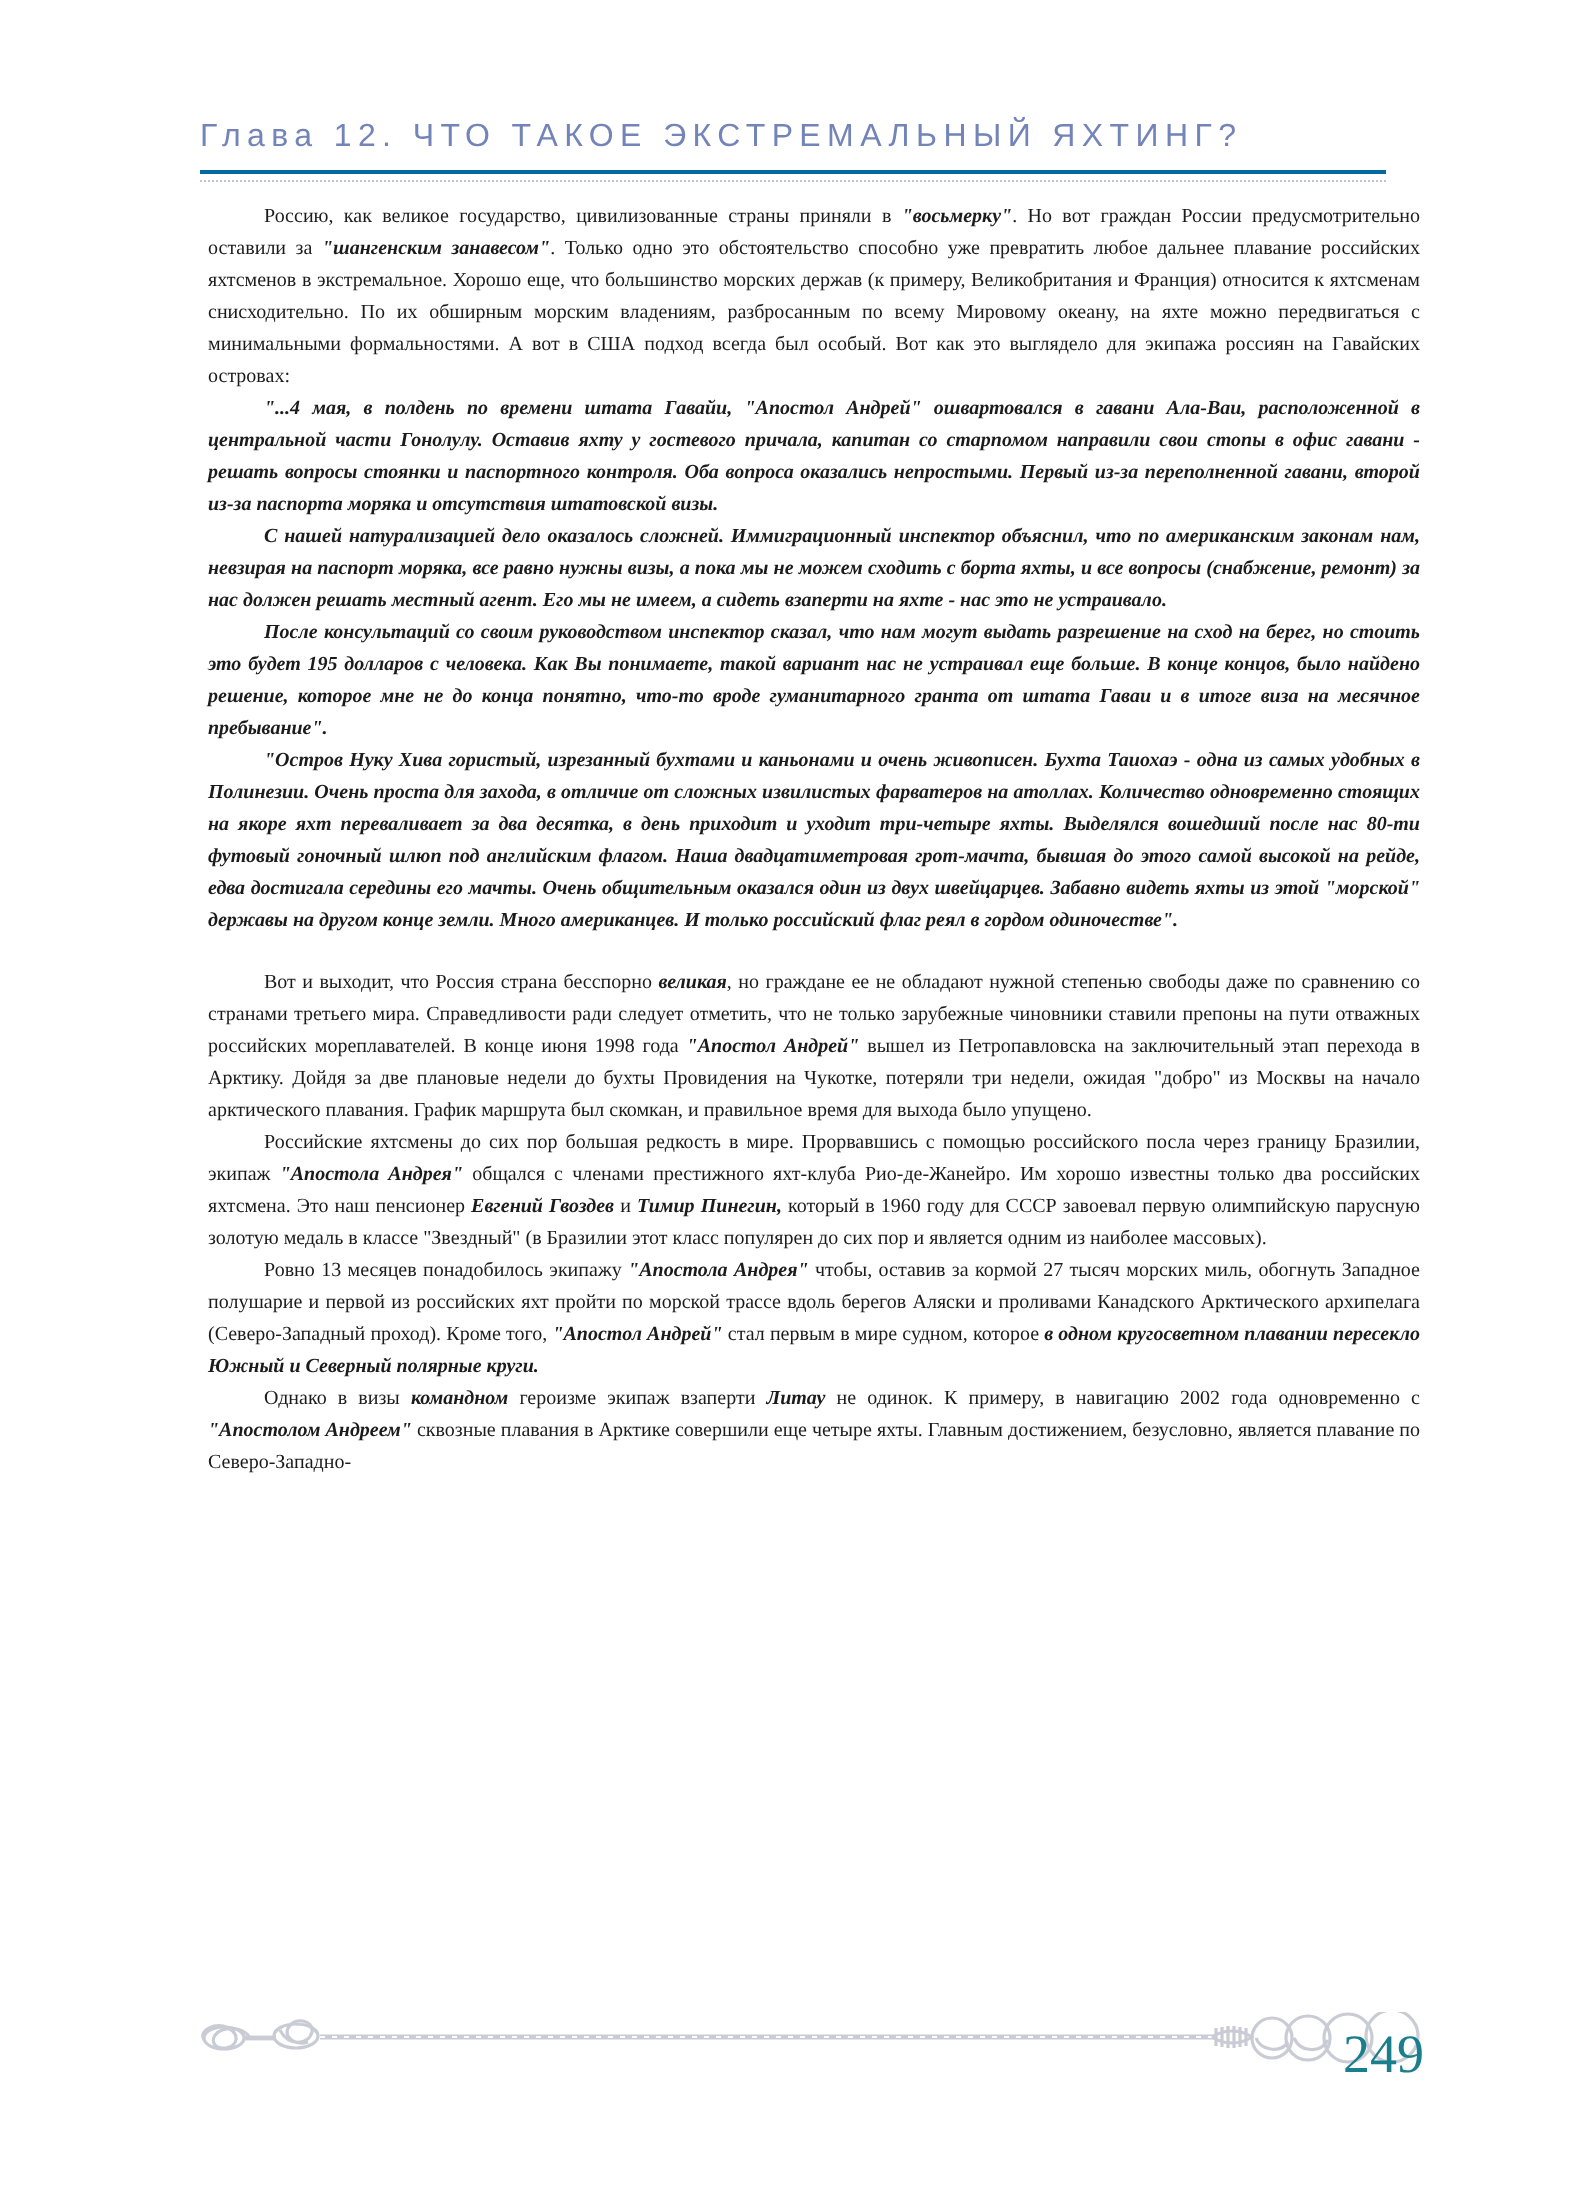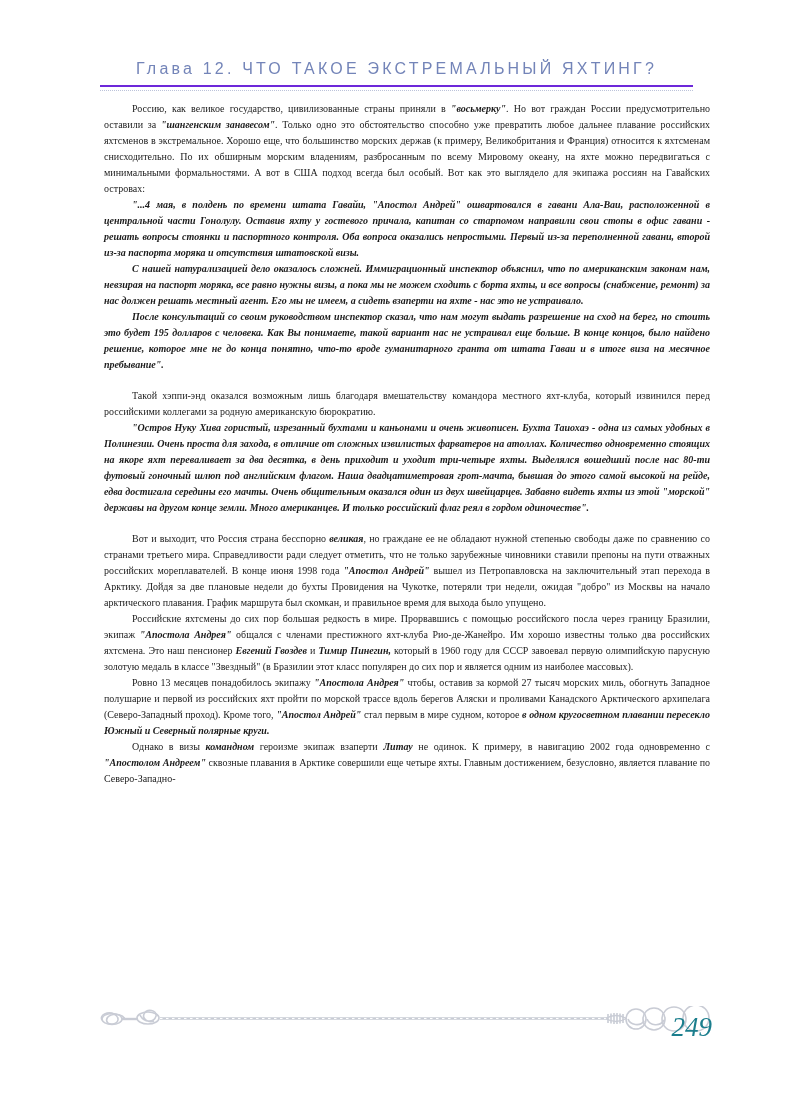--- a/index.html
+++ b/index.html
@@ -11,27 +11,27 @@
     position: relative;
     width: 794px;
     height: 1105px;
     background: #ffffff;
     overflow: hidden;
     font-family: "Liberation Serif", "DejaVu Serif", serif;
   }
   
   .chapter-header {
     margin: 60px 101px 0 100px;
-    text-align: center;
+    text-align: left;
     font-family: "Liberation Sans", "DejaVu Sans", sans-serif;
     font-size: 16px;
     letter-spacing: 3.2px;
     color: #7384b8;
     padding-bottom: 7px;
-    border-bottom: 2px solid #6d28d9;
+    border-bottom: 2px solid #0369a1;
     white-space: nowrap;
   }
   .header-dotted-rule {
     margin: 3px 101px 0 100px;
     border-top: 1px dotted #bcc3da;
     height: 0;
   }
   
   .body-text {
     margin: 10px 84px 0 104px;
@@ -64,41 +64,39 @@
     left: 0;
     top: 0;
     width: 100%;
     height: 40px;
   }
   .page-number {
     position: absolute;
     right: 2px;
     top: 6px;
     font-family: "Liberation Serif", "DejaVu Serif", serif;
-    font-style: italic;
     font-size: 27px;
     color: #1b7e8d;
     z-index: 2;
   }
 </style>
 </head>
 <body>
 
 <div class="page">
 
   <div class="chapter-header">Глава 12. ЧТО ТАКОЕ ЭКСТРЕМАЛЬНЫЙ ЯХТИНГ?</div>
 
   <div class="header-dotted-rule"></div>
 
   <div class="body-text">
       <p><span>Россию, как великое государство, цивилизованные страны приняли в </span><span class="bi">"восьмерку"</span><span>. Но вот граждан России предусмотрительно оставили за </span><span class="bi">"шангенским занавесом"</span><span>. Только одно это обстоятельство способно уже превратить любое дальнее плавание российских яхтсменов в экстремальное. Хорошо еще, что большинство морских держав (к примеру, Великобритания и Франция) относится к яхтсменам снисходительно. По их обширным морским владениям, разбросанным по всему Мировому океану, на яхте можно передвигаться с минимальными формальностями. А вот в США подход всегда был особый. Вот как это выглядело для экипажа россиян на Гавайских островах:</span></p>
       <p><span class="bi">"...4 мая, в полдень по времени штата Гавайи, "Апостол Андрей" ошвартовался в гавани Ала-Ваи, расположенной в центральной части Гонолулу. Оставив яхту у гостевого причала, капитан со старпомом направили свои стопы в офис гавани - решать вопросы стоянки и паспортного контроля. Оба вопроса оказались непростыми. Первый из-за переполненной гавани, второй из-за паспорта моряка и отсутствия штатовской визы.</span></p>
       <p><span class="bi">С нашей натурализацией дело оказалось сложней. Иммиграционный инспектор объяснил, что по американским законам нам, невзирая на паспорт моряка, все равно нужны визы, а пока мы не можем сходить с борта яхты, и все вопросы (снабжение, ремонт) за нас должен решать местный агент. Его мы не имеем, а сидеть взаперти на яхте - нас это не устраивало.</span></p>
       <p><span class="bi">После консультаций со своим руководством инспектор сказал, что нам могут выдать разрешение на сход на берег, но стоить это будет 195 долларов с человека. Как Вы понимаете, такой вариант нас не устраивал еще больше. В конце концов, было найдено решение, которое мне не до конца понятно, что-то вроде гуманитарного гранта от штата Гаваи и в итоге виза на месячное пребывание".</span></p>
-      <p class="gap"><span>Такой хэппи-энд оказался возможным лишь благодаря вмешательству командора местного яхт-клуба, который извинился перед российскими коллегами за родную американскую бюрократию.</span></p>
       <p><span class="bi">"Остров Нуку Хива гористый, изрезанный бухтами и каньонами и очень живописен. Бухта Таиохаэ - одна из самых удобных в Полинезии. Очень проста для захода, в отличие от сложных извилистых фарватеров на атоллах. Количество одновременно стоящих на якоре яхт переваливает за два десятка, в день приходит и уходит три-четыре яхты. Выделялся вошедший после нас 80-ти футовый гоночный шлюп под английским флагом. Наша двадцатиметровая грот-мачта, бывшая до этого самой высокой на рейде, едва достигала середины его мачты. Очень общительным оказался один из двух швейцарцев. Забавно видеть яхты из этой "морской" державы на другом конце земли. Много американцев. И только российский флаг реял в гордом одиночестве".</span></p>
       <p class="gap"><span>Вот и выходит, что Россия страна бесспорно </span><span class="bi">великая</span><span>, но граждане ее не обладают нужной степенью свободы даже по сравнению со странами третьего мира. Справедливости ради следует отметить, что не только зарубежные чиновники ставили препоны на пути отважных российских мореплавателей. В конце июня 1998 года </span><span class="bi">"Апостол Андрей"</span><span> вышел из Петропавловска на заключительный этап перехода в Арктику. Дойдя за две плановые недели до бухты Провидения на Чукотке, потеряли три недели, ожидая "добро" из Москвы на начало арктического плавания. График маршрута был скомкан, и правильное время для выхода было упущено.</span></p>
       <p><span>Российские яхтсмены до сих пор большая редкость в мире. Прорвавшись с помощью российского посла через границу Бразилии, экипаж </span><span class="bi">"Апостола Андрея"</span><span> общался с членами престижного яхт-клуба Рио-де-Жанейро. Им хорошо известны только два российских яхтсмена. Это наш пенсионер </span><span class="bi">Евгений Гвоздев</span><span> и </span><span class="bi">Тимир Пинегин,</span><span> который в 1960 году для СССР завоевал первую олимпийскую парусную золотую медаль в классе "Звездный" (в Бразилии этот класс популярен до сих пор и является одним из наиболее массовых).</span></p>
       <p><span>Ровно 13 месяцев понадобилось экипажу </span><span class="bi">"Апостола Андрея"</span><span> чтобы, оставив за кормой 27 тысяч морских миль, обогнуть Западное полушарие и первой из российских яхт пройти по морской трассе вдоль берегов Аляски и проливами Канадского Арктического архипелага (Северо-Западный проход). Кроме того, </span><span class="bi">"Апостол Андрей"</span><span> стал первым в мире судном, которое </span><span class="bi">в одном кругосветном плавании пересекло Южный и Северный полярные круги.</span></p>
       <p><span>Однако в визы </span><span class="bi">командном</span><span> героизме экипаж взаперти </span><span class="bi">Литау</span><span> не одинок. К примеру, в навигацию 2002 года одновременно с </span><span class="bi">"Апостолом Андреем"</span><span> сквозные плавания в Арктике совершили еще четыре яхты. Главным достижением, безусловно, является плавание по Северо-Западно-</span></p>
     </div>
 
   <div class="page-footer">
     <svg class="rope-divider" viewBox="0 0 614 40" preserveAspectRatio="none" xmlns="http://www.w3.org/2000/svg">
       <g fill="none" stroke="#c9ccd5" stroke-width="1.6">

